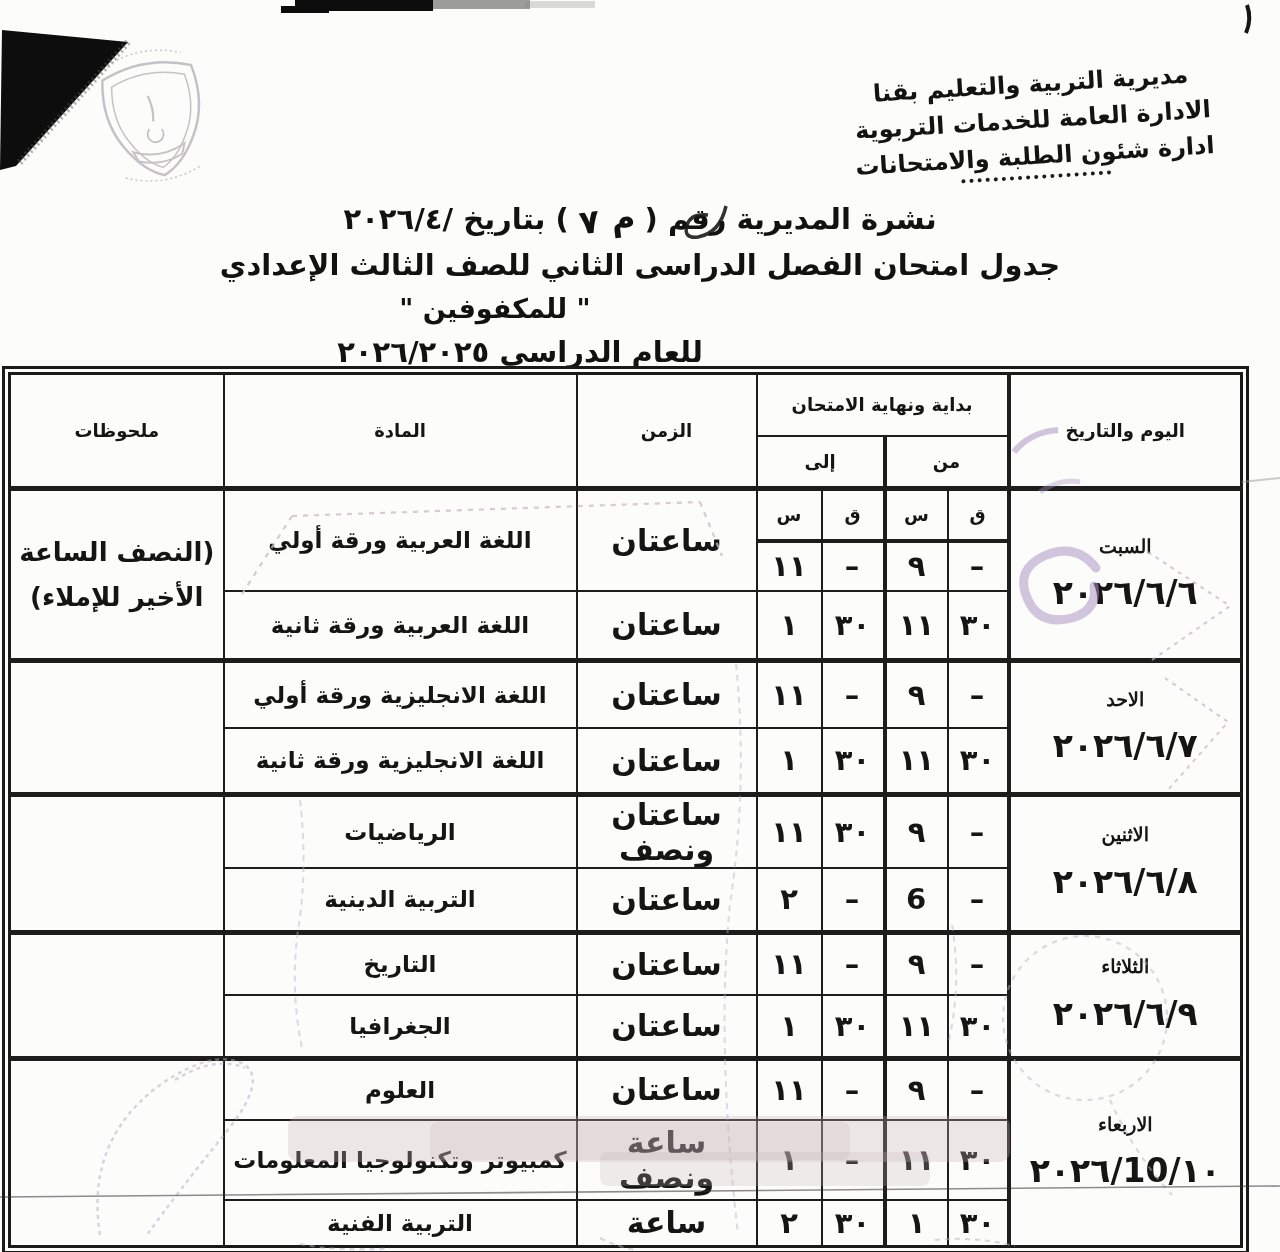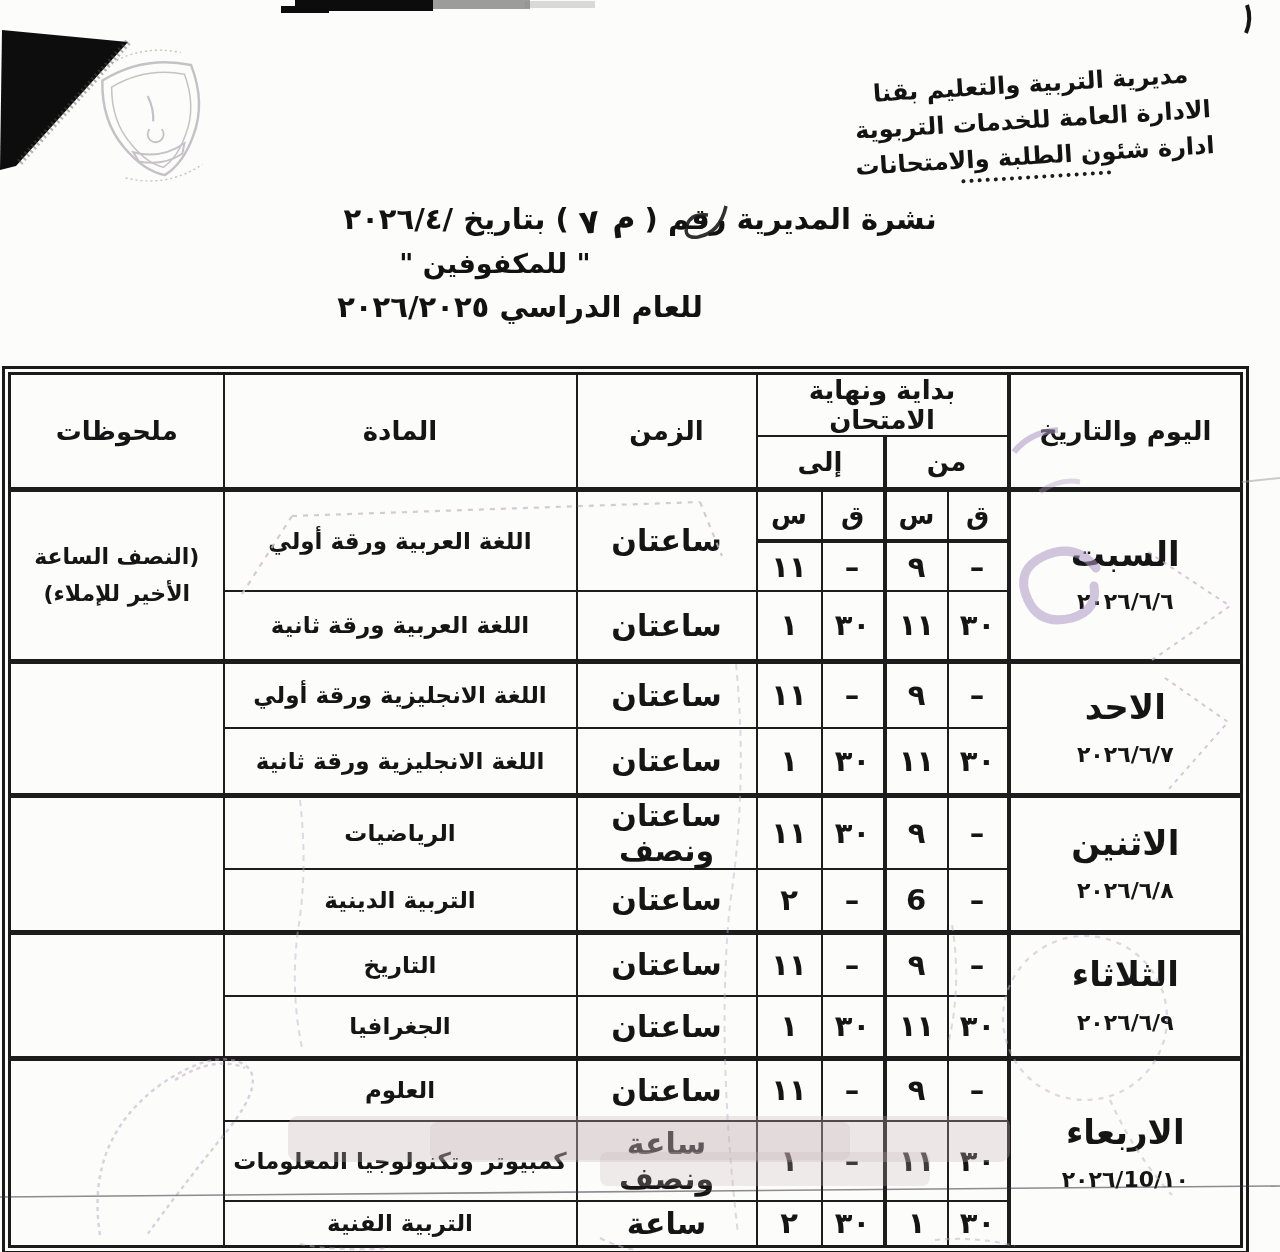--- a/index.html
+++ b/index.html
@@ -38,33 +38,33 @@
     font-weight:bold;color:#151515;
     background:transparent;
     box-shadow:0 0 0 3px #fcfcfa,0 0 0 6px #1a1a1a;
     border:3px solid #1a1a1a;
   }
   .exam-table th,.exam-table td{
     border:2.4px solid #1d1d1d;
     text-align:center;vertical-align:middle;
     padding:0;overflow:hidden;
   }
-  .exam-table th{font-size:26px;}
+  .exam-table th{font-size:18px;}
   tr.gs>td,tr.gs>th{border-top-width:5px;}
   .day-col{border-left-width:4.5px !important;}
   .vthl{border-left-width:4px !important;}
   .sqh{font-size:23px;border-bottom-width:4px !important;}
   .t-num{font-size:29px;letter-spacing:1px;}
   .subject-cell{font-size:23px;margin-left:37px;}
   .duration-cell{font-size:30px;}
-  .day-name{font-size:34px;line-height:1.1;}
-  .day-date{font-size:22px;margin-top:16px;letter-spacing:1px;}
+  .day-name{font-size:19px;line-height:1.1;font-family:Liberation Serif, serif;}
+  .day-date{font-size:33px;margin-top:16px;letter-spacing:1px;}
   .day-down{padding-top:30px;}
   .day-up{padding-bottom:40px;margin-left:31px;}
-  .note-cell{font-size:22px;line-height:1.7;}
+  .note-cell{font-size:26px;line-height:1.7;}
   .note-bottom{vertical-align:bottom;padding-bottom:8px;padding-left:14px;padding-right:14px;}
   
   .artifacts{position:absolute;top:0;left:0;z-index:6;pointer-events:none;}
 </style>
 </head>
 <body>
 
 <div class="page">
 
   <div class="letterhead">
@@ -72,20 +72,21 @@
     <div class="lh-line">الادارة العامة للخدمات التربوية</div>
     <div class="lh-line">ادارة شئون الطلبة والامتحانات</div>
     <div class="lh-underline"></div>
   </div>
 
   <div class="titles">
     <div class="t-line t-line1">
       <span>نشرة المديرية رقم (</span><span class="hand">م ٧</span><span>) بتاريخ</span>
       <span class="num-ltr">٢٠٢٦/٤/</span>
     </div>
+    <div class="t-line">جدول امتحان الفصل الدراسى الثاني للصف الثالث الإعدادي</div>
     <div class="t-line t-line3">" للمكفوفين "</div>
     <div class="t-line t-line4">
       <span>للعام الدراسي</span>
       <span class="num-ltr">٢٠٢٦/٢٠٢٥</span>
     </div>
   </div>
 
   <table class="exam-table" dir="rtl">
     <colgroup>
       <col style="width:233px">

